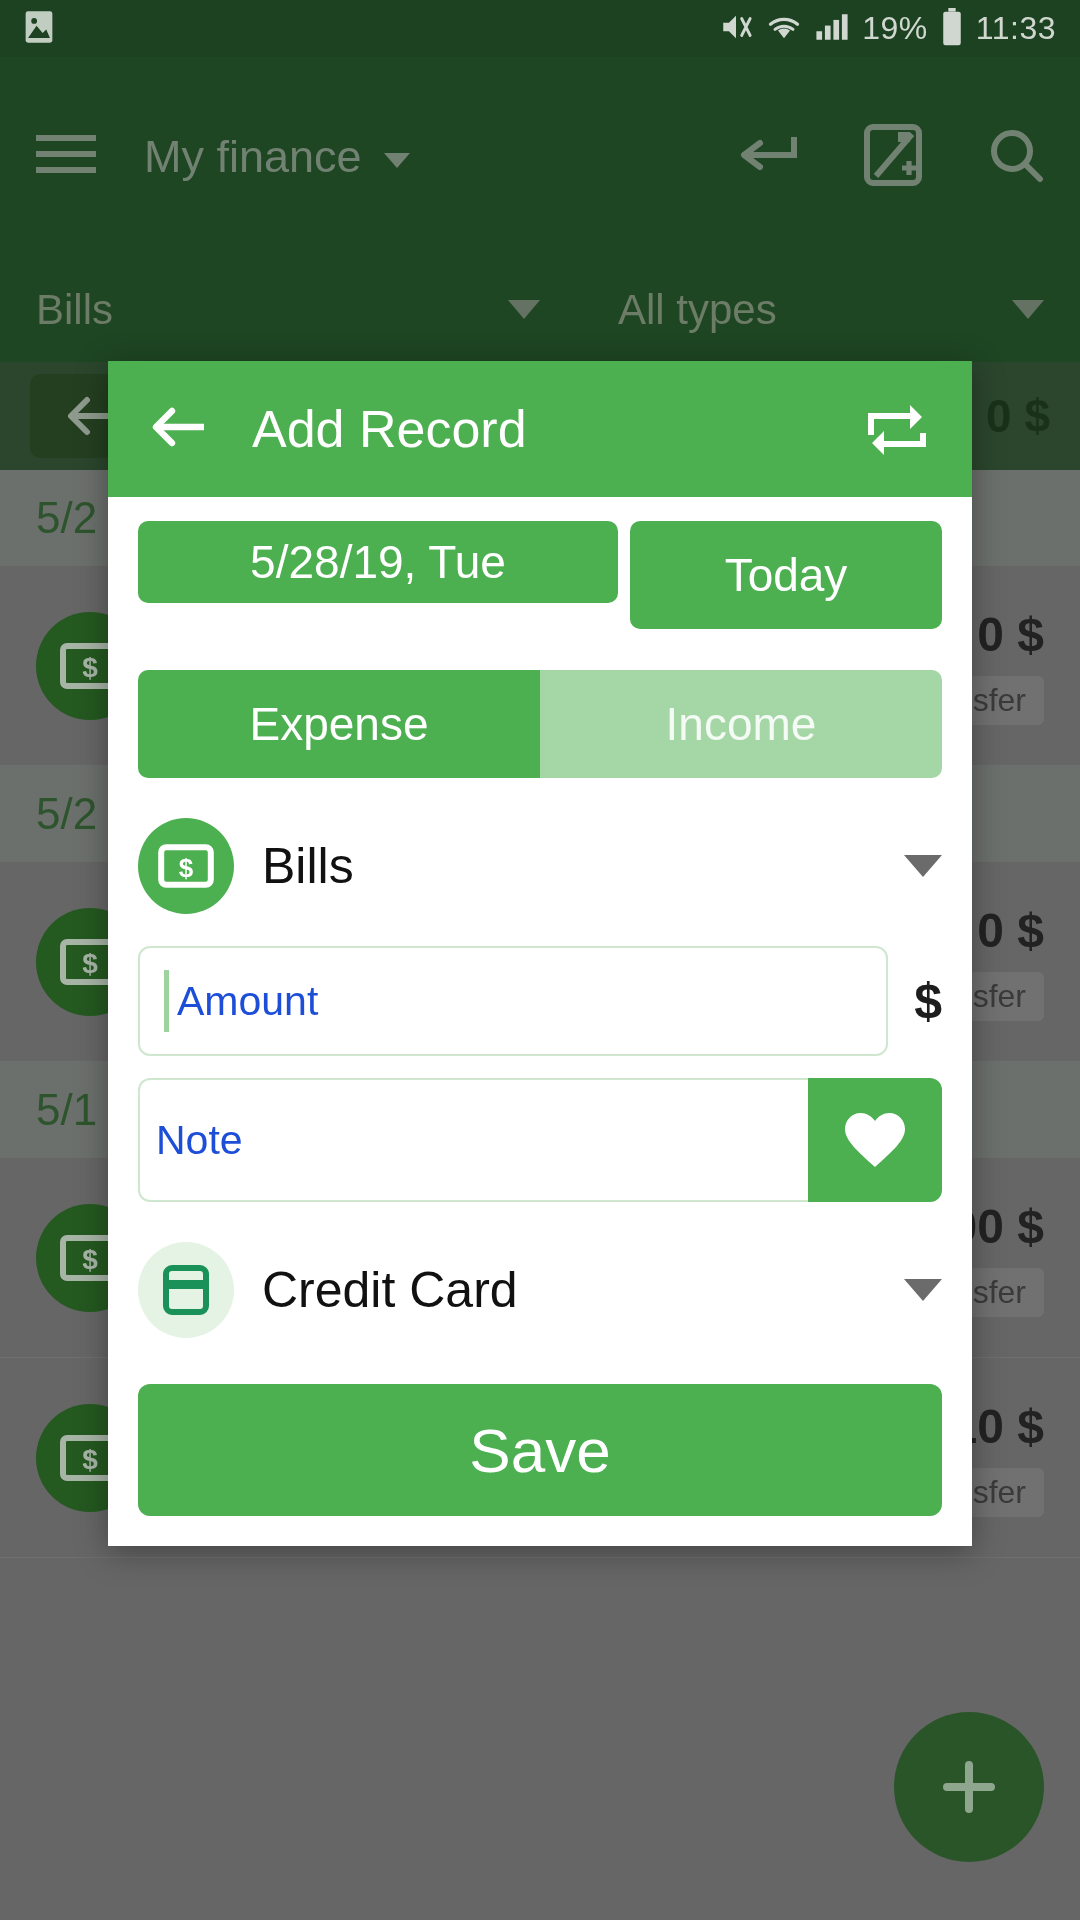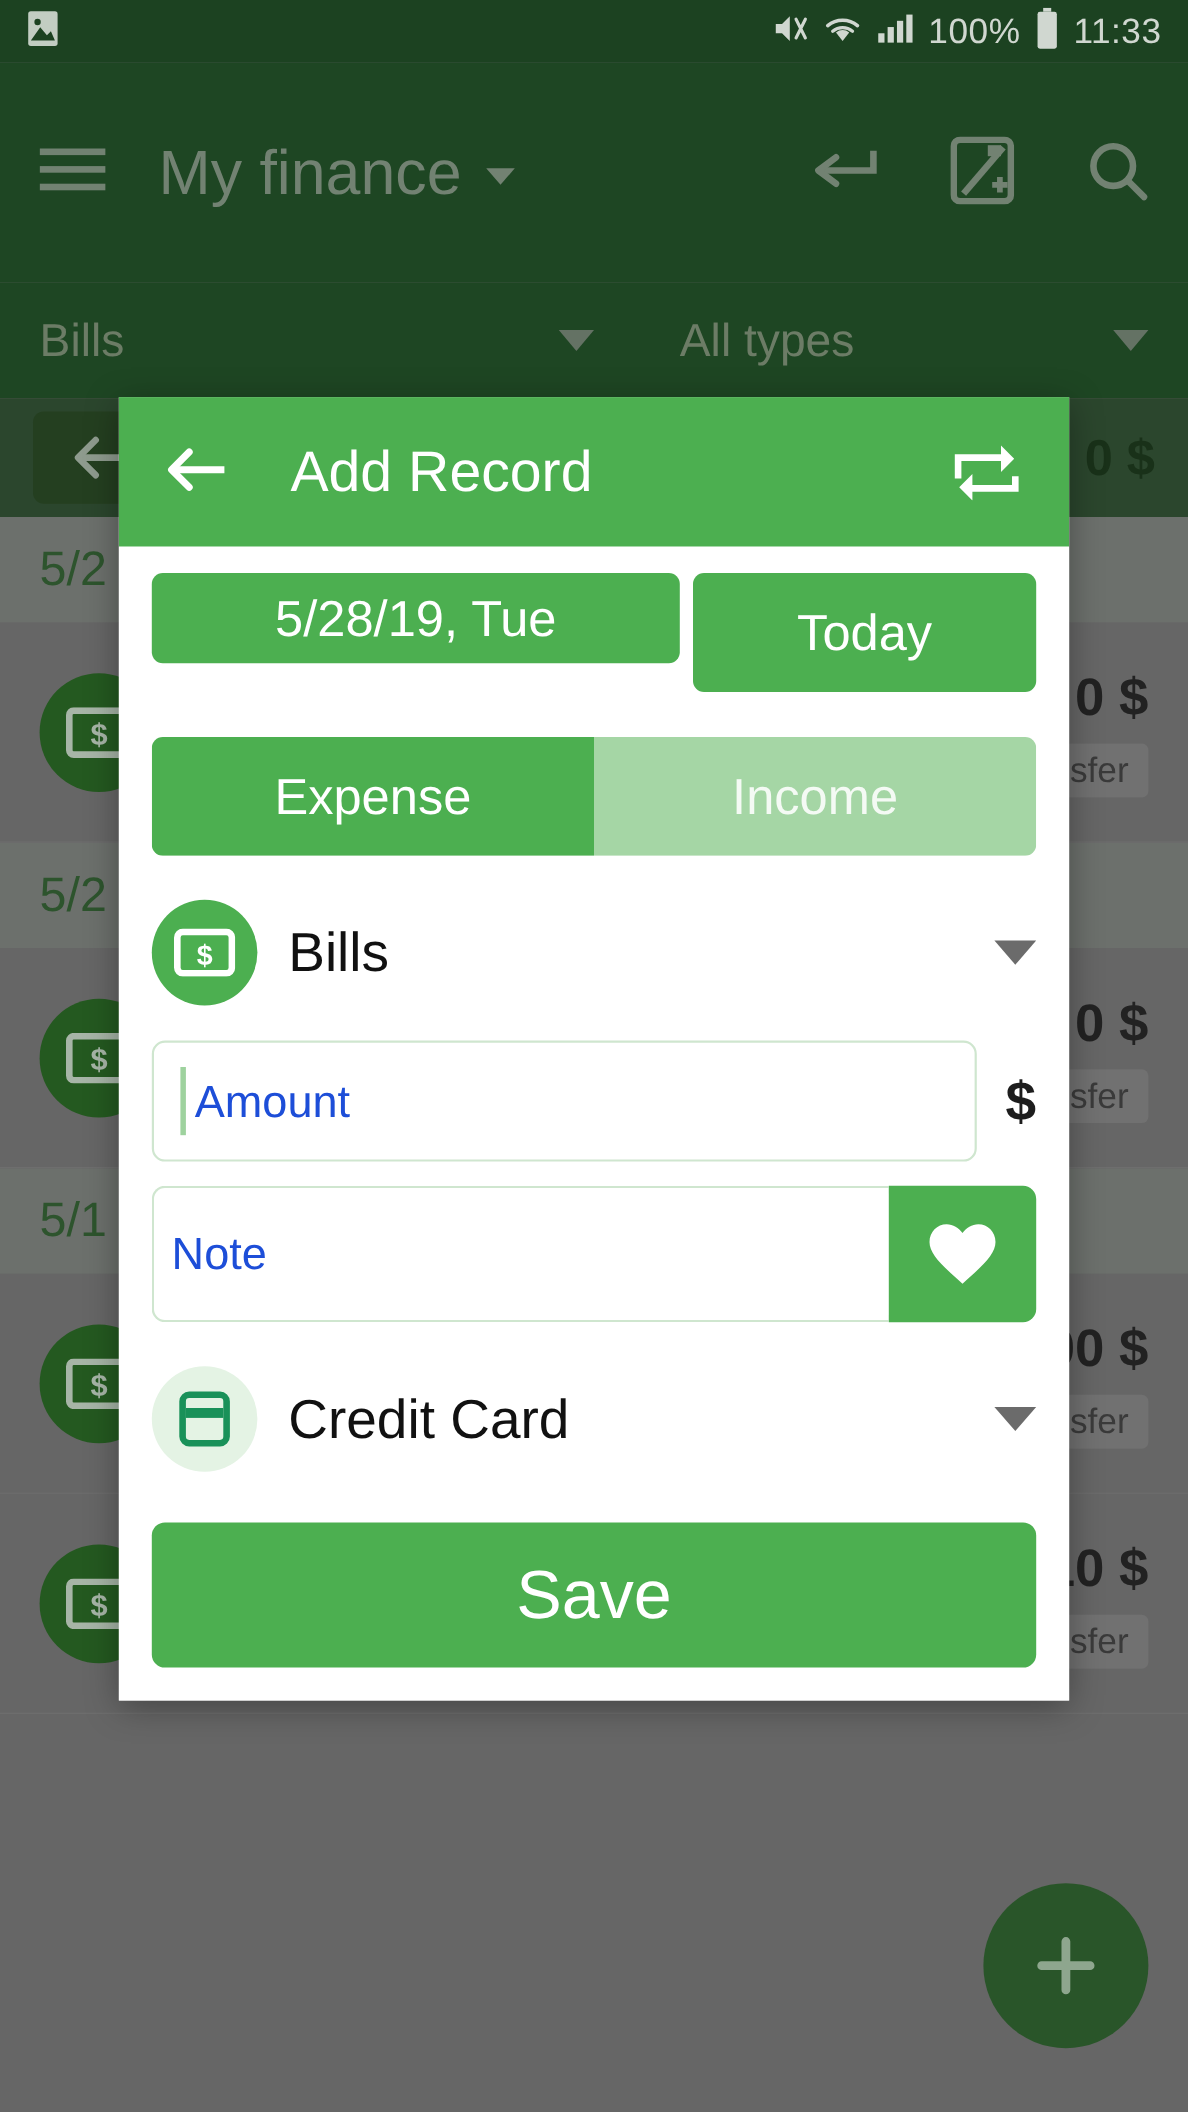--- a/index.html
+++ b/index.html
@@ -21,21 +21,21 @@
   .sb-pct { font-size:32px; letter-spacing:0.5px; color:#e8f0e8; }
   .sb-time { font-size:32px; letter-spacing:0.5px; color:#e8f0e8; }
 
   
   .bg-app { position:absolute; top:57px; left:0; width:1080px; height:1863px; }
   .bg-appbar {
     position:relative; height:200px; background:#1d4a23;
     display:flex; align-items:center; padding:0 36px;
   }
   .bg-title {
-    font-size:57px; color:#7d8f7d; margin-left:48px; font-weight:400;
+    font-size:45px; color:#7d8f7d; margin-left:48px; font-weight:400;
   }
   .bg-caret-sm {
     width:0;height:0;border-left:13px solid transparent;border-right:13px solid transparent;
     border-top:15px solid #7d8f7d; margin-left:22px; margin-top:6px;
   }
   .bg-appbar-icons { margin-left:auto; display:flex; align-items:center; gap:66px; }
   .bg-filters {
     height:105px; background:#1d4a23; display:flex; align-items:center;
     padding:0 36px; color:#76886f; font-size:42px;
   }
@@ -88,21 +88,21 @@
   
   .dialog {
     position:absolute; left:108px; top:361px; width:864px;
     background:#ffffff; box-shadow:0 6px 30px rgba(0,0,0,0.35);
     overflow:hidden;
   }
   .dlg-header {
     height:136px; background:#4CAF50; display:flex; align-items:center;
     padding:0 44px;
   }
-  .dlg-title { color:#fff; font-size:52px; margin-left:56px; }
+  .dlg-title { color:#fff; font-size:52px; margin-left:44px; }
   .dlg-repeat { margin-left:auto; }
   .dlg-body { padding:24px 30px 30px 30px; background:#fff; }
 
   .row { display:flex; }
   .btn-date {
     flex:1; height:82px; background:#4CAF50; border-radius:10px;
     color:#fff; font-size:46px; display:flex;align-items:center;justify-content:center;
     margin-right:12px;
   }
   .btn-today {
@@ -186,21 +186,21 @@
           </svg>
       </span>
       <span>
         <svg width="34" height="30" viewBox="0 0 24 20">
             <rect x="1" y="13" width="4" height="6" fill="#e8f0e8"></rect>
             <rect x="7" y="9" width="4" height="10" fill="#e8f0e8"></rect>
             <rect x="13" y="5" width="4" height="14" fill="#e8f0e8"></rect>
             <rect x="19" y="1" width="4" height="18" fill="#e8f0e8"></rect>
           </svg>
       </span>
-      <span class="sb-pct">100%</span>
+      <span class="sb-pct">19%</span>
       <span>
         <svg width="22" height="38" viewBox="0 0 14 26">
             <rect x="4.5" y="0" width="5" height="2.5" fill="#e8f0e8"></rect>
             <rect x="1" y="2.5" width="12" height="23" rx="1.5" fill="#e8f0e8"></rect>
           </svg>
       </span>
       <span class="sb-time">11:33</span>
     </div>
   </div>
 

